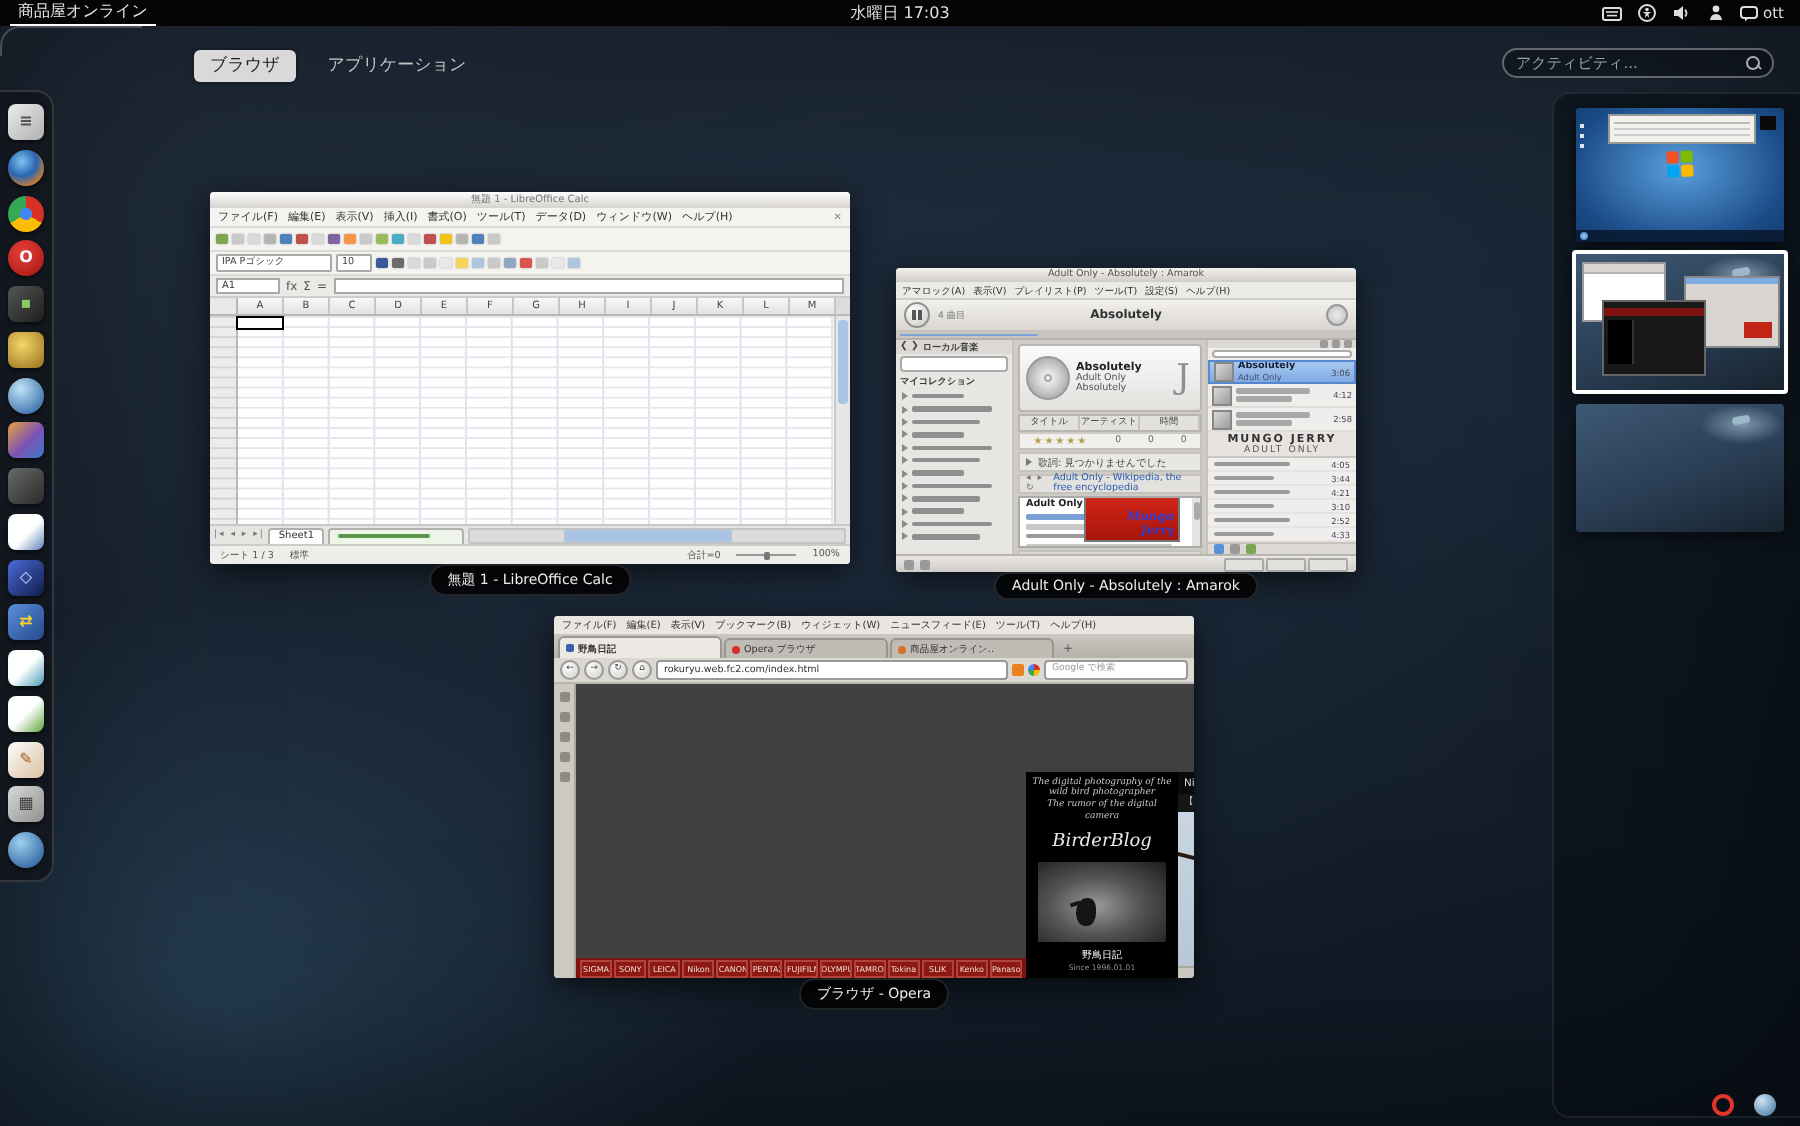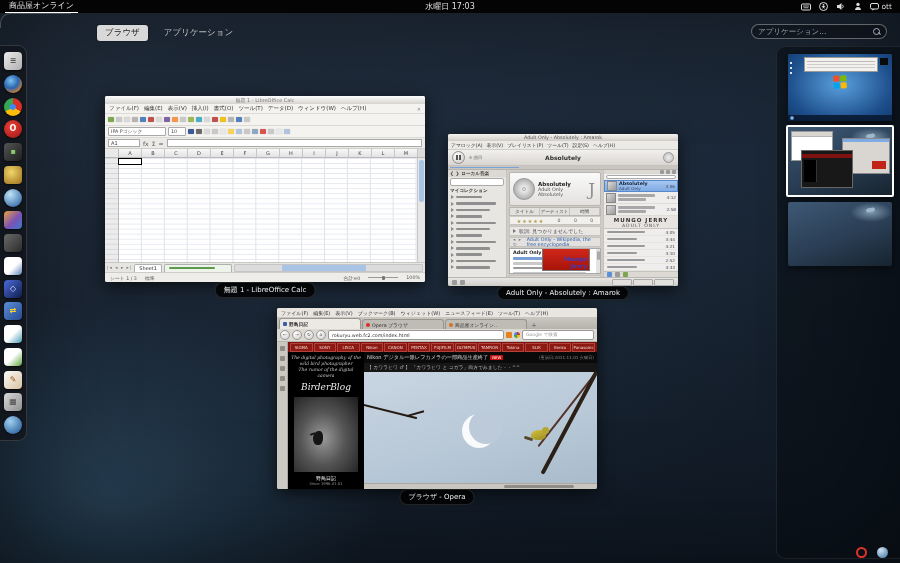--- a/index.html
+++ b/index.html
@@ -169,21 +169,21 @@
   .newtab{width:8px;height:8px;margin-left:2px;color:#555;font-size:6px;line-height:8px;text-align:center;}
   .o-addr{height:12px;display:flex;align-items:center;gap:2px;padding:0 3px;background:#dcd8d2;border-bottom:1px solid #b9b5af;flex:none;}
   .navbtn{width:8px;height:8px;border-radius:50%;background:radial-gradient(circle at 35% 30%,#fff,#cfccc8);border:1px solid #999;font-size:4.5px;line-height:8px;text-align:center;color:#444;flex:none;}
   .urlfield{flex:1;height:8px;background:#fff;border:1px solid #999;border-radius:2px;display:flex;align-items:center;padding:0 3px;font-size:4.8px;color:#333;min-width:0;}
   .rssic{width:6px;height:6px;background:#e8821e;border-radius:1px;flex:none;}
   .gic{width:6px;height:6px;border-radius:50%;background:conic-gradient(#d93025 0 25%,#fbbc05 25% 50%,#34a853 50% 75%,#4285f4 75% 100%);flex:none;}
   .sfield{width:64px;height:8px;background:#fff;border:1px solid #999;border-radius:2px;font-size:4.6px;color:#999;line-height:8px;padding:0 3px;flex:none;overflow:hidden;}
   .o-body{flex:1;display:flex;min-height:0;}
   .o-side{width:10px;background:#ccc8c2;border-right:1px solid #aaa6a0;display:flex;flex-direction:column;align-items:center;gap:5px;padding-top:4px;flex:none;}
   .o-side i{width:5px;height:5px;border-radius:1px;background:#8f8b85;}
-  .o-page{flex:1;display:flex;flex-direction:column;background:#0f766e;min-width:0;}
+  .o-page{flex:1;display:flex;flex-direction:row;background:#404040;min-width:0;align-items:flex-end;}
   .site-nav{height:10px;background:#7d120e;display:flex;align-items:center;gap:1px;padding:0 2px;flex:none;overflow:hidden;}
   .site-nav span{flex:1;text-align:center;font-size:4px;color:#e9d9d0;border:1px solid #b0443c;background:#8e1812;padding:1px 0;white-space:nowrap;overflow:hidden;}
   .site-body{flex:1;display:flex;min-height:0;}
   .blogcol{width:72px;background:#000;padding:3px 2px;text-align:center;flex:none;display:flex;flex-direction:column;}
   .tagline{font-family:"DejaVu Serif",serif;font-style:italic;font-size:4.5px;color:#c9c9c9;line-height:1.3;}
   .bloglogo{font-family:"DejaVu Serif",serif;font-style:italic;font-size:9px;color:#ececec;margin:4px 0;}
   .blogphoto{flex:1;margin:1px 4px;background:
       radial-gradient(ellipse at 45% 55%, #9a9a9a 0%, #555 45%, #1c1c1c 100%);position:relative;min-height:40px;}
   .birdsil{position:absolute;left:30%;top:45%;width:10px;height:14px;background:#151515;border-radius:60% 40% 50% 50%;}
   .birdsil::before{content:"";position:absolute;left:-3px;top:2px;width:5px;height:1.5px;background:#151515;transform:rotate(-20deg);}
@@ -287,21 +287,21 @@
       </span>
     </div>
   </div>
   <div class="corner-arc"></div>
 
   <div class="ovtabs">
     <span class="ovtab active">ブラウザ</span>
     <span class="ovtab">アプリケーション</span>
   </div>
   <div class="searchbox">
-    <span class="ph">アプリケーション...</span>
+    <span class="ph">アクティビティ...</span>
     <span class="mag"></span>
   </div>
 
   <div class="dock">
       <div class="dock-icon" style="background: linear-gradient(135deg, rgb(236, 236, 236), rgb(176, 176, 176)); color: rgb(85, 85, 85);">
         <i class="glyph">≡</i>
       </div>
       <div class="dock-icon round" style="background: radial-gradient(circle at 38% 32%, rgb(126, 195, 240) 0%, rgb(42, 101, 176) 45%, rgb(232, 130, 30) 82%);">
         <i class="glyph"></i>
       </div>

